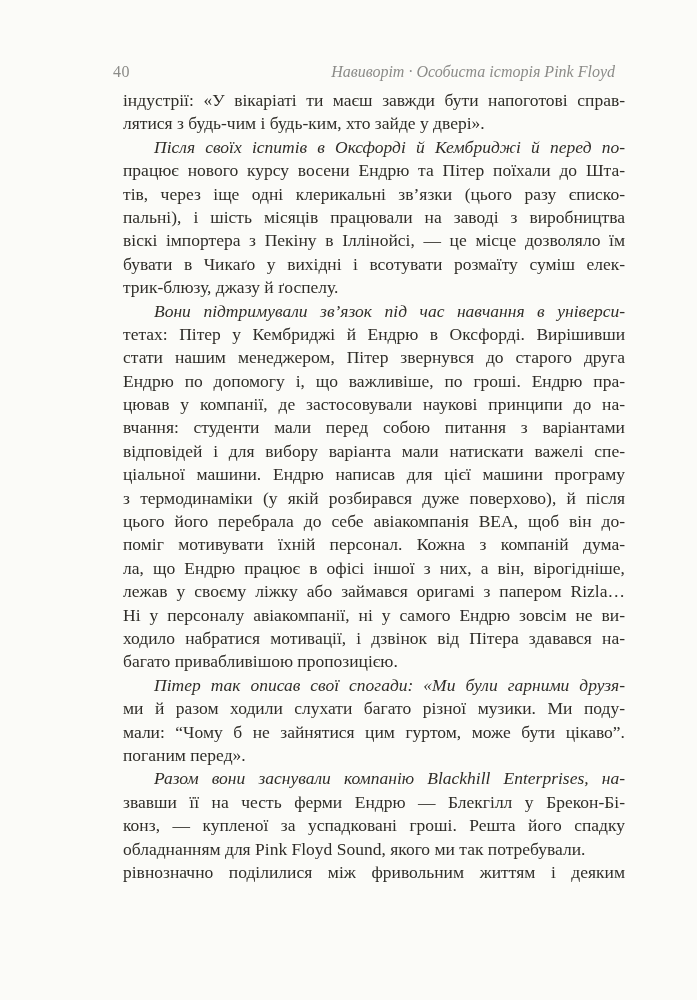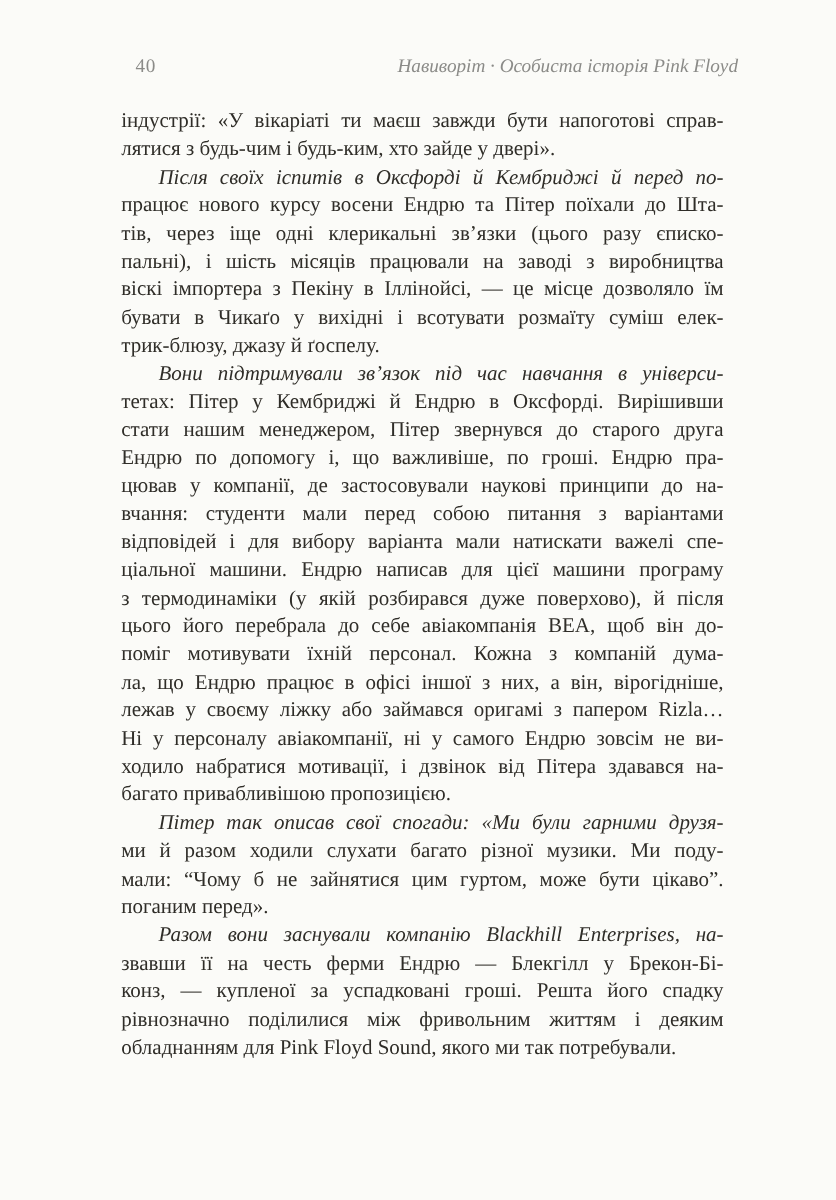--- a/index.html
+++ b/index.html
@@ -9,41 +9,41 @@
   .page {
     position: relative;
     width: 697px;
     height: 1000px;
     background: #fbfbf8;
     overflow: hidden;
     font-family: "Liberation Serif", serif;
   }
   .page-header {
     position: absolute;
-    top: 47px;
+    top: 63px;
     left: 113px;
     width: 502px;
     display: flex;
     justify-content: space-between;
     align-items: flex-start;
     color: #8b8b88;
   }
   .page-number {
     font-size: 16px;
     letter-spacing: 0.5px;
   }
   .running-title {
     font-size: 16px;
     font-style: italic;
     margin-left: 44px;
   }
   .page-body {
     position: absolute;
     top: 89px;
-    left: 101px;
+    left: 123px;
     width: 502px;
     font-size: 17.5px;
     color: #2f2d28;
     text-rendering: optimizeLegibility;
   }
   .text-line {
     height: 23.4px;
     line-height: 23.4px;
     text-align: justify;
     text-align-last: justify;
@@ -94,16 +94,16 @@
       <div class="text-line">Ні у персоналу авіакомпанії, ні у самого Ендрю зовсім не ви-</div>
       <div class="text-line">ходило набратися мотивації, і дзвінок від Пітера здавався на-</div>
       <div class="text-line para-end">багато привабливішою пропозицією.</div>
       <div class="text-line indent">Пітер так описав свої спогади: «Ми були гарними друзя-</div>
       <div class="text-line">ми й разом ходили слухати багато різної музики. Ми поду-</div>
       <div class="text-line">мали: “Чому б не зайнятися цим гуртом, може бути цікаво”.</div>
       <div class="text-line para-end">поганим перед».</div>
       <div class="text-line indent">Разом вони заснували компанію Blackhill Enterprises, на-</div>
       <div class="text-line">звавши її на честь ферми Ендрю — Блекгілл у Брекон-Бі-</div>
       <div class="text-line">конз, — купленої за успадковані гроші. Решта його спадку</div>
+      <div class="text-line para-end">обладнанням для Pink Floyd Sound, якого ми так потребували.</div>
       <div class="text-line">рівнозначно поділилися між фривольним життям і деяким</div>
-      <div class="text-line para-end">обладнанням для Pink Floyd Sound, якого ми так потребували.</div>
     </div>
 </div>
 
 </body></html>

